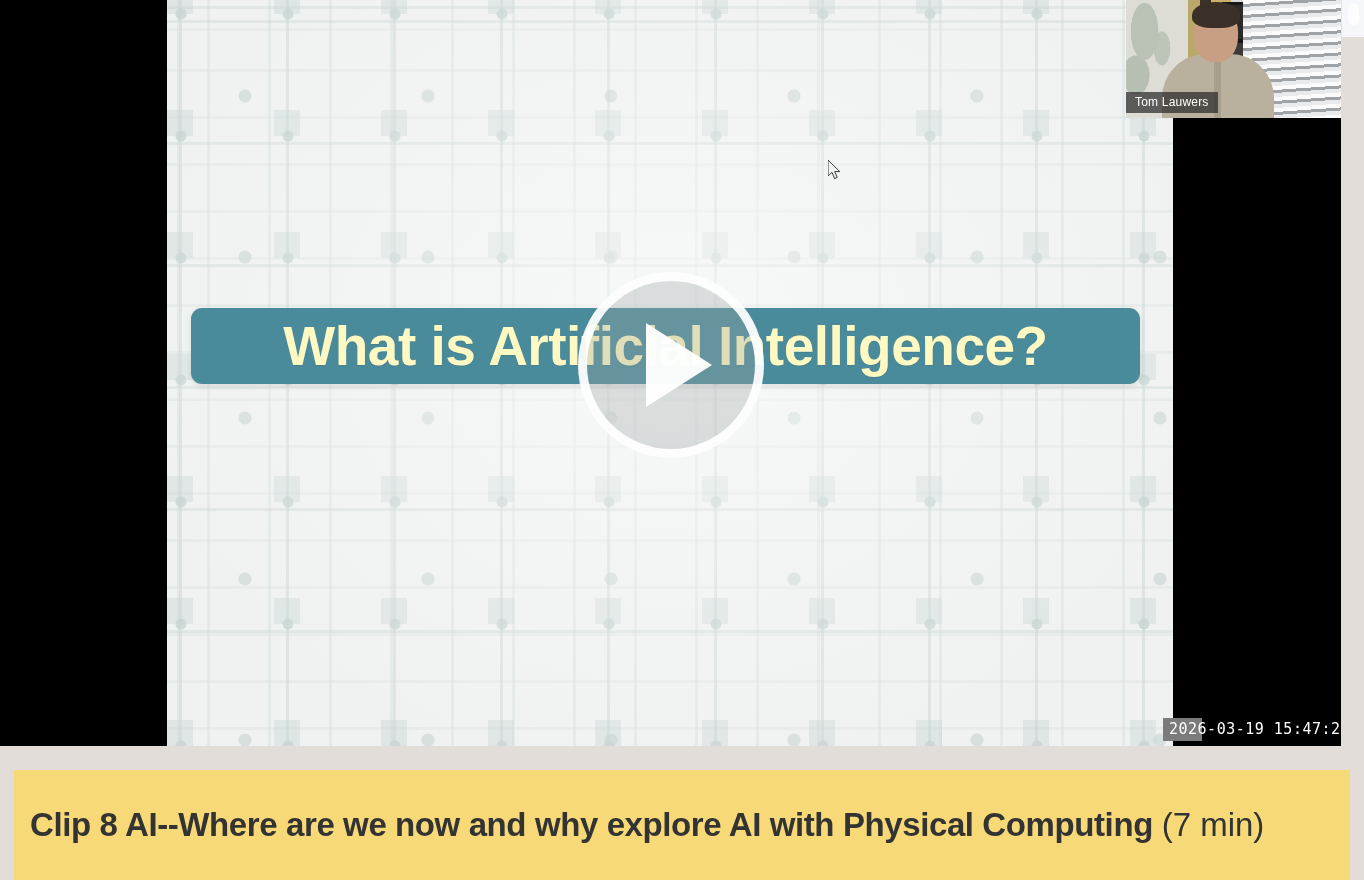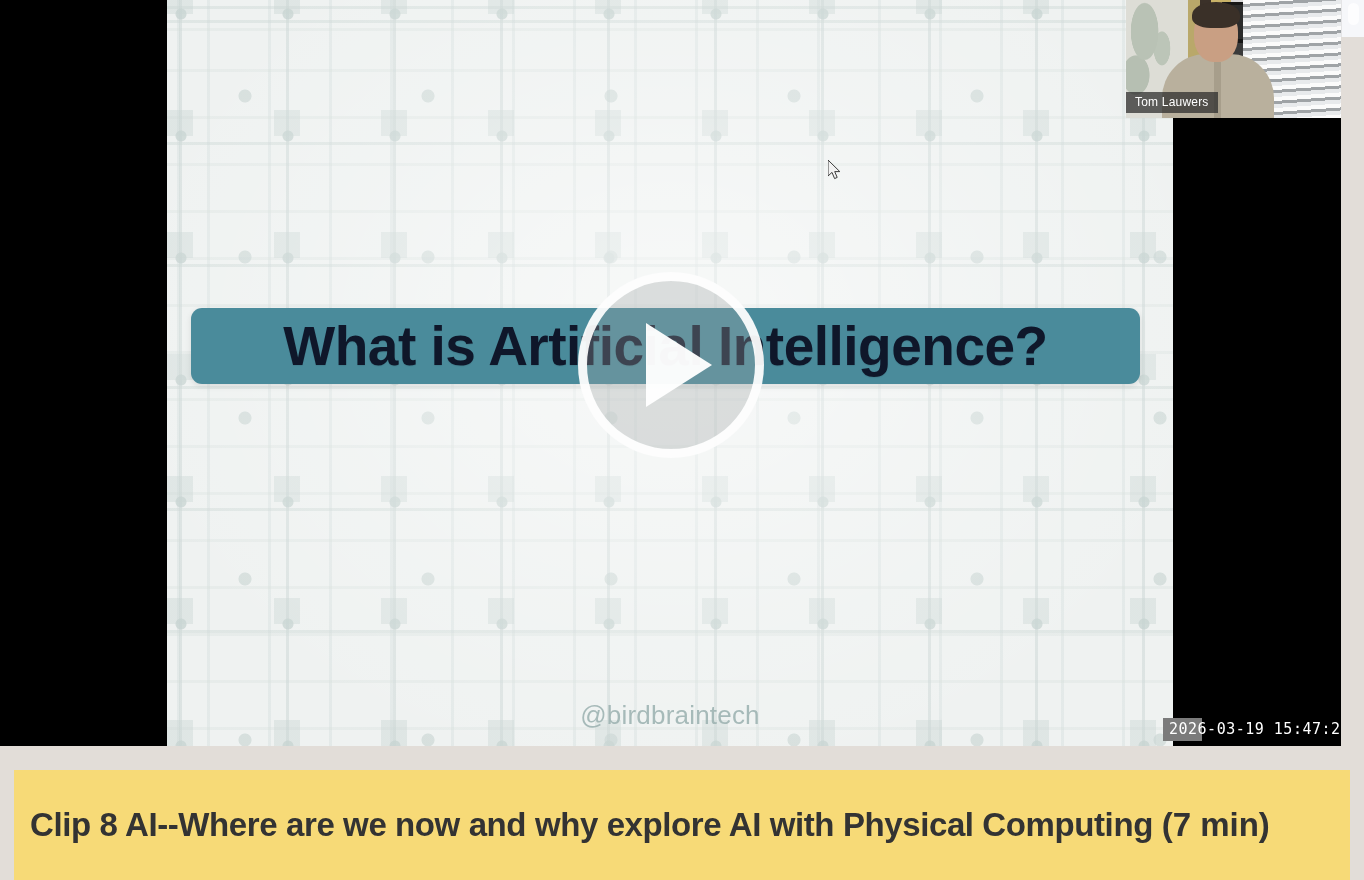--- a/index.html
+++ b/index.html
@@ -110,21 +110,21 @@
     width: 949px;
     height: 76px;
     background: #4a8b9b;
     border-radius: 11px;
     box-shadow: 0 2px 6px rgba(0,0,0,0.10);
     display: flex;
     align-items: center;
     justify-content: center;
   }
   .title-banner .title-text {
-    color: #0f172a;
+    color: #fef9c3;
     font-size: 55px;
     font-weight: bold;
     letter-spacing: -0.5px;
     white-space: nowrap;
     line-height: 1;
     text-shadow: 0 1px 1px rgba(0,0,0,0.08);
   }
 
   
   .play-button {
@@ -292,21 +292,21 @@
     box-sizing: border-box;
   }
   .caption-text {
     font-size: 33px;
     color: #333333;
     font-weight: bold;
     letter-spacing: -0.4px;
     white-space: nowrap;
   }
   .caption-text .dur {
-    font-weight: bold;
+    font-weight: normal;
     letter-spacing: 0px;
   }
 
   
   .cursor {
     position: absolute;
     left: 828px;
     top: 160px;
     width: 14px;
     height: 20px;
@@ -318,21 +318,20 @@
 
 <div id="root">
 
   <div class="video-stage">
 
     <div class="slide">
       <div class="circuit"></div>
       <div class="circuit-pads"></div>
       <div class="slide-wash"></div>
 
-      <div class="watermark">@birdbraintech</div>
     </div>
 
     <div class="title-banner">
       <span class="title-text">What is Artificial Intelligence?</span>
     </div>
 
     <div class="play-button">
       <div class="tri"></div>
     </div>
 

